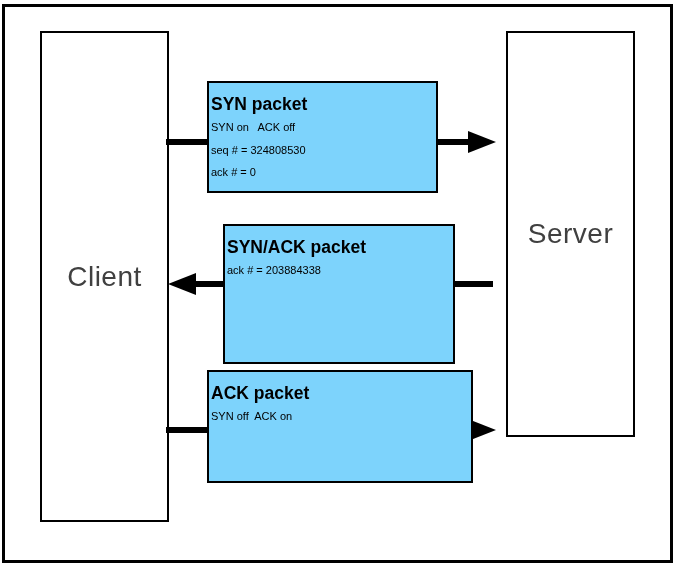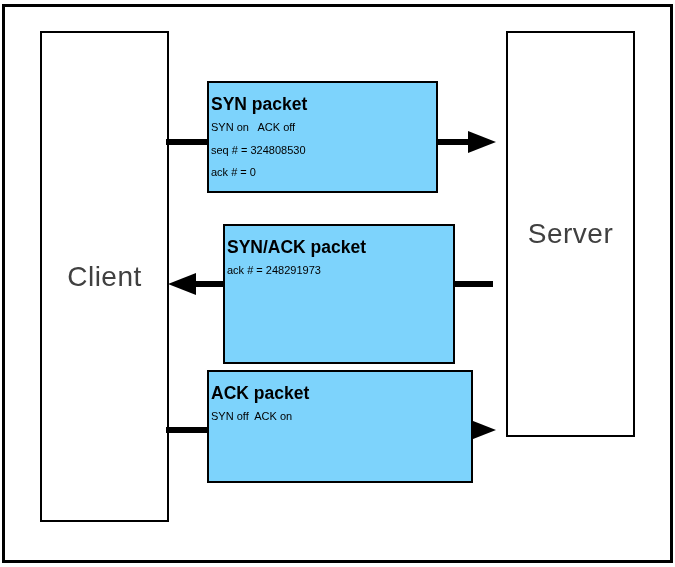--- a/index.html
+++ b/index.html
@@ -120,21 +120,21 @@
 
   <div class="packet-box syn-box">
     <div class="packet-title">SYN packet</div>
     <div class="packet-line">SYN on   ACK off</div>
     <div class="packet-line">seq # = 324808530</div>
     <div class="packet-line">ack # = 0</div>
   </div>
 
   <div class="packet-box synack-box">
     <div class="packet-title">SYN/ACK packet</div>
-    <div class="packet-line">ack # = 248291973</div>
+    <div class="packet-line">ack # = 203884338</div>
   </div>
 
   <div class="packet-box ack-box">
     <div class="packet-title">ACK packet</div>
     <div class="packet-line">SYN off  ACK on</div>
   </div>
 
 </div>
 
 </body></html>

